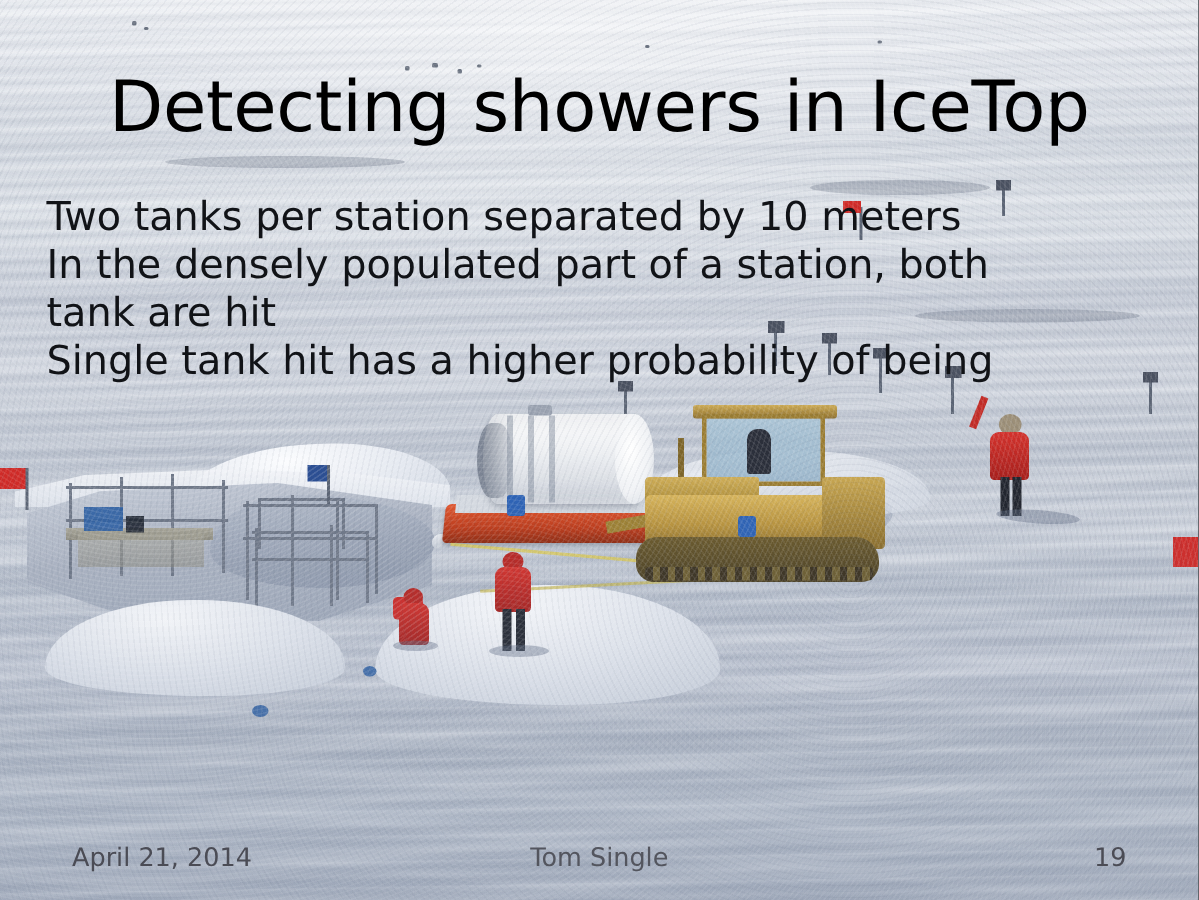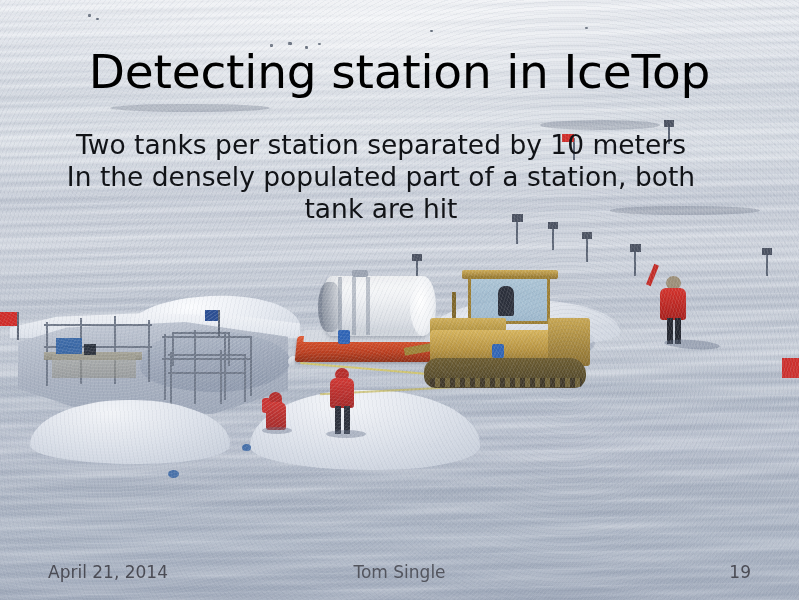--- a/index.html
+++ b/index.html
@@ -390,21 +390,20 @@
     left: 31px;
     top: 129px;
     width: 700px;
   }
   .body-line {
     font-size: 26.5px;
     line-height: 32px;
     color: #111317;
     font-weight: 400;
     white-space: nowrap;
-    text-align: center;
   }
   .footer {
     position: absolute;
     left: 0; right: 0;
     bottom: 14px;
     height: 24px;
   }
   .footer-date {
     position: absolute;
     left: 48px; top: 0;
@@ -583,26 +582,27 @@
       <div class="p-legs" style="left:15px; top:42px; width:6px;  height:26px;"></div>
       <div class="p-shadow" style="left:4px; top:64px; width:56px; height:9px; transform:rotate(4deg);"></div>
     </div>
 
     <div class="grain"></div>
     <div class="blue-shade"></div>
   </div>
 
   <div class="text-layer">
 
-    <div class="slide-title">Detecting station in IceTop</div>
+    <div class="slide-title">Detecting showers in IceTop</div>
 
     <div class="body-block">
       <div class="body-line">Two tanks per station separated by 10 meters</div>
       <div class="body-line">In the densely populated part of a station, both</div>
       <div class="body-line">tank are hit</div>
+      <div class="body-line">Single tank hit has a higher probability of being</div>
     </div>
 
     <div class="footer">
       <div class="footer-date">April 21, 2014</div>
       <div class="footer-author">Tom Single</div>
       <div class="footer-page">19</div>
     </div>
 
   </div>
 </div>

